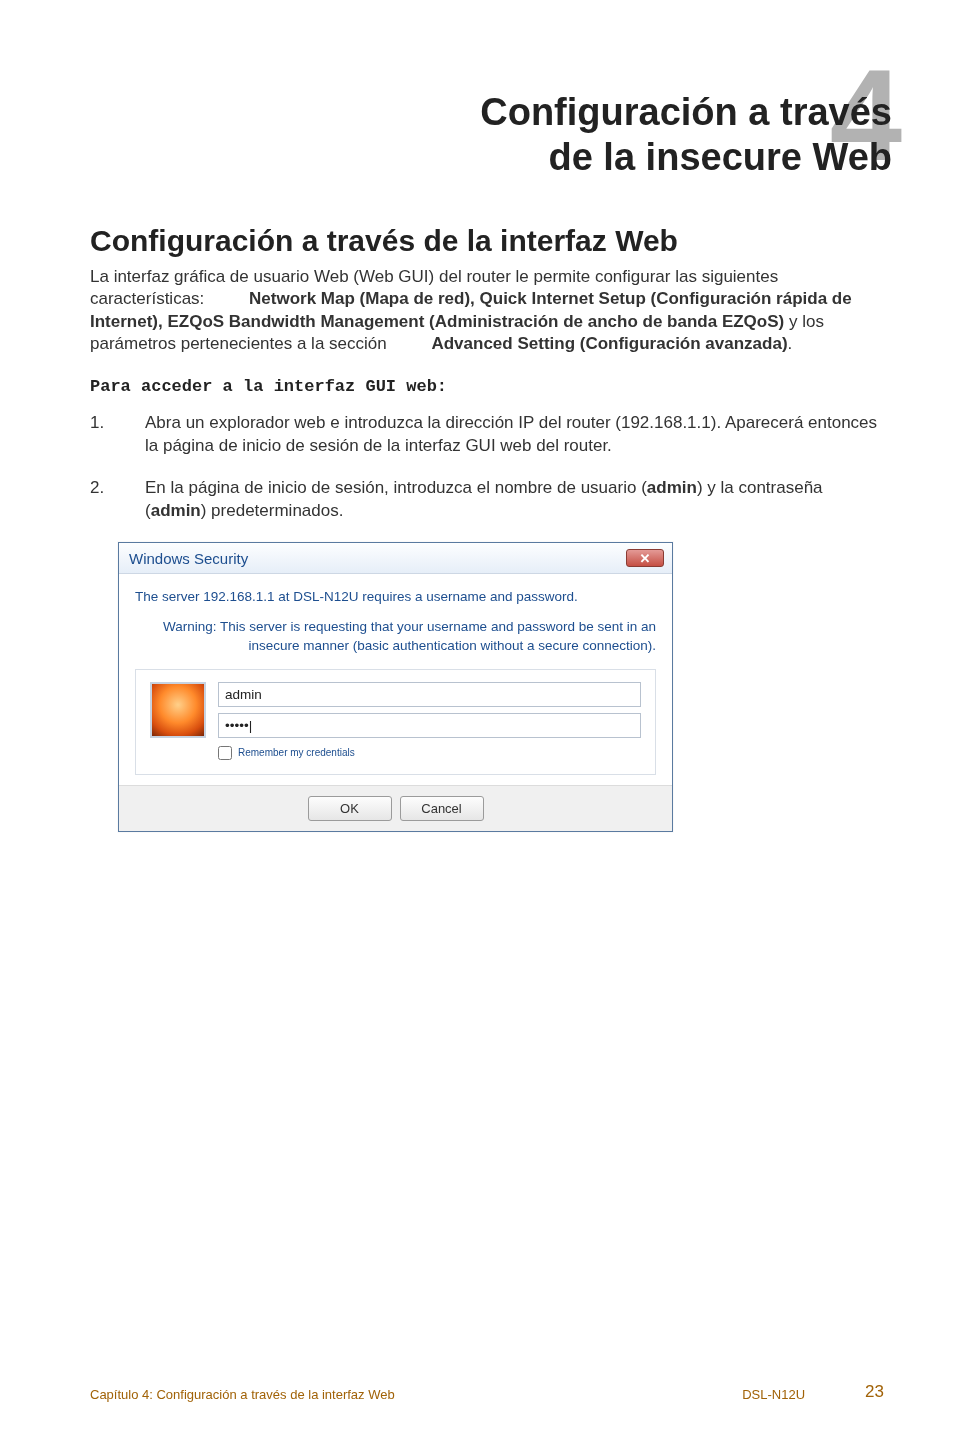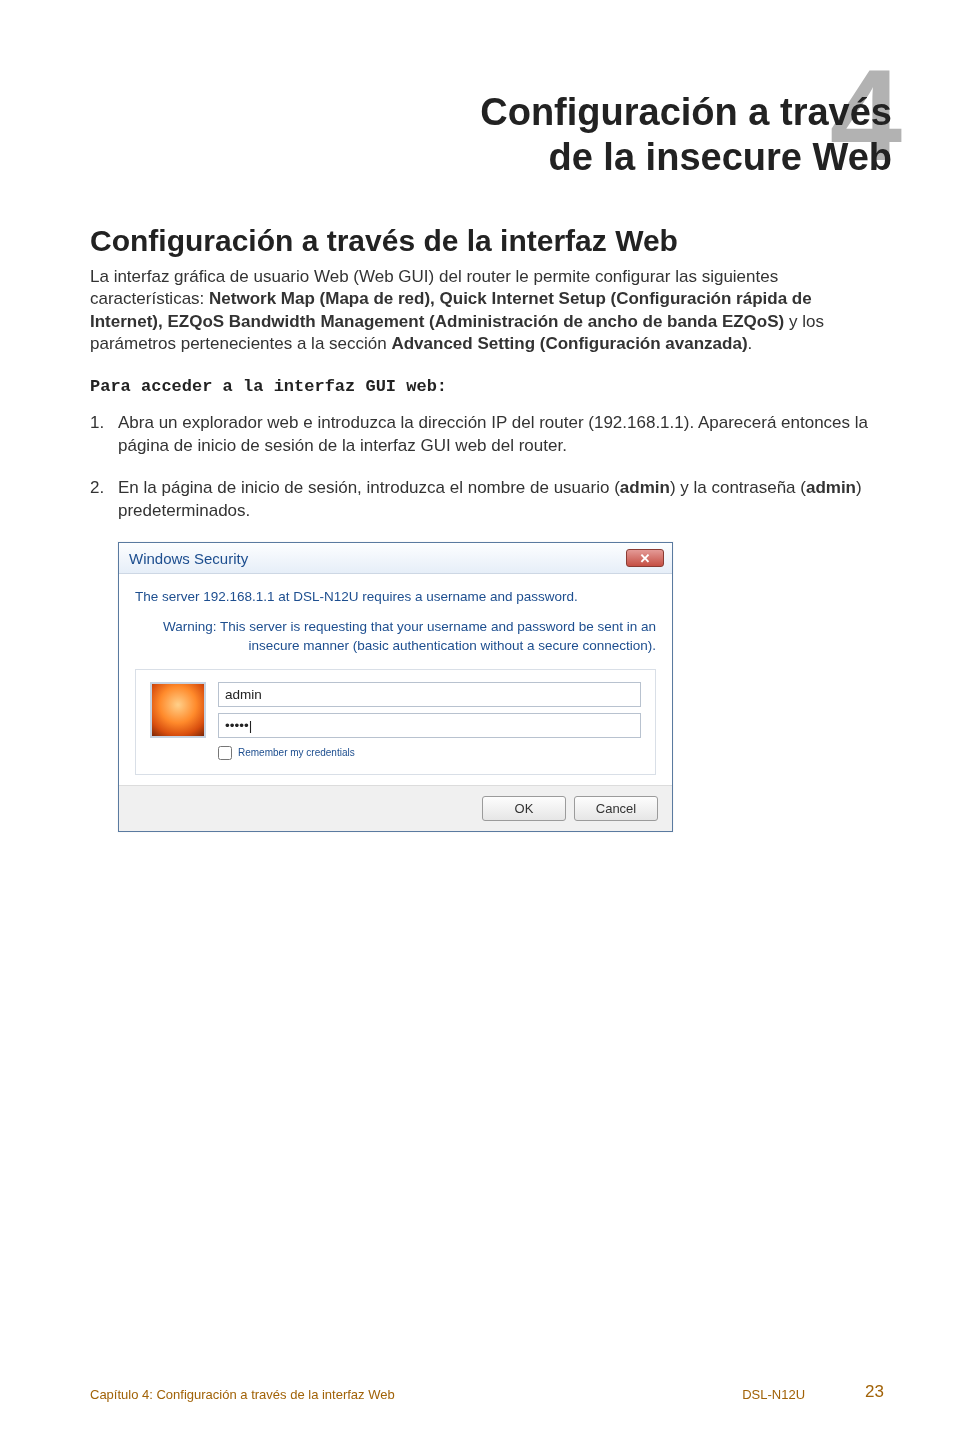--- a/index.html
+++ b/index.html
@@ -4,42 +4,42 @@
   <style>
     * { box-sizing: border-box; margin: 0; padding: 0; }
     html, body { width: 954px; height: 1438px; background: #fff; font-family: Arial, Helvetica, sans-serif; color: #333; }
     .page { padding: 90px 70px 30px 90px; height: 100%; position: relative; }
     .chapter-head { text-align: right; margin-bottom: 44px; margin-right: -8px; }
     .chapter-num-wrap { position: relative; display: inline-block; }
     .big-num { font-size: 130px; font-weight: bold; color: #b2b2b2; line-height: 0.7; position: absolute; right: -6px; top: -20px; z-index: 0; letter-spacing: -4px; }
     .chapter-title { position: relative; z-index: 1; font-size: 38px; font-weight: bold; color: #222; line-height: 1.18; }
     .section-title { font-size: 30px; font-weight: bold; color: #222; margin-bottom: 8px; }
     .para { font-size: 17px; line-height: 1.32; color: #333; margin-bottom: 22px; }
-    .para b { font-weight: bold; }
+    .para b { font-weight: bold; margin-left: 40px; }
     .subhead { font-size: 17px; font-weight: bold; color: #222; margin-bottom: 16px; font-family: Liberation Mono, monospace; }
     .step { font-size: 17px; line-height: 1.32; color: #333; margin-bottom: 20px; display: flex; }
     .step-num { width: 28px; flex-shrink: 0; }
-    .step-body { flex: 1; }
+    .step-body { flex: 1; margin-left: 27px; }
     .dialog-wrap { margin-left: 28px; margin-top: 8px; }
     .dialog { width: 555px; border: 1px solid #5a7aa0; background: linear-gradient(#fdfdff, #ecf1f8); box-shadow: 0 0 0 1px rgba(0,0,0,0.02); }
     .dialog-title { background: linear-gradient(#fdfeff, #e6eef8); padding: 6px 8px 6px 10px; display: flex; align-items: center; border-bottom: 1px solid #cdd7e4; }
     .dialog-title-text { color: #1d4e8f; font-size: 15px; font-weight: normal; flex: 1; }
     .close-btn { width: 38px; height: 18px; background: linear-gradient(#e49a96, #c54f44); border: 1px solid #8a3b33; border-radius: 3px; position: relative; display: flex; align-items: center; justify-content: center; }
     .close-x { color: #fff; font-size: 13px; font-weight: bold; line-height: 1; }
     .dialog-body { padding: 14px 16px 10px 16px; background: #fff; }
     .dlg-text { font-size: 13.5px; color: #1d4e8f; line-height: 1.35; }
     .dlg-text + .dlg-text { margin-top: 12px; text-align: right; }
     .cred-box { border: 1px solid #d9dfe7; background: #fff; margin-top: 14px; padding: 12px 14px 14px 14px; display: flex; gap: 12px; align-items: flex-start; }
     .avatar { width: 56px; height: 56px; border: 2px solid #c7d2e0; background: radial-gradient(circle at 50% 40%, #ffd08a 0%, #ff8a2b 45%, #d84e0e 75%, #7a2607 100%); flex-shrink: 0; }
     .cred-fields { flex: 1; display: flex; flex-direction: column; gap: 6px; }
     .cred-input { width: 100%; border: 1px solid #b8c2cf; padding: 4px 6px; font-size: 13.5px; color: #222; background: #fff; }
     .remember-row { display: flex; align-items: center; gap: 6px; margin-top: 2px; }
     .remember-row input[type=checkbox] { width: 14px; height: 14px; }
     .remember-label { font-size: 10px; color: #1d4e8f; }
-    .dialog-footer { background: #f0f0f0; border-top: 1px solid #dcdcdc; padding: 10px 14px; display: flex; justify-content: flex-end; gap: 8px; }
+    .dialog-footer { background: #f0f0f0; border-top: 1px solid #dcdcdc; padding: 10px 14px; display: flex; justify-content: center; gap: 8px; }
     .win-btn { min-width: 84px; padding: 4px 14px; font-size: 13px; border: 1px solid #9b9b9b; border-radius: 3px; background: linear-gradient(#fdfdfd, #e6e6e6); color: #333; }
     .footer { position: absolute; bottom: 36px; left: 90px; right: 70px; display: flex; align-items: flex-end; font-size: 13px; color: #a16207; border-top: 0; }
     .footer-left { flex: 1; }
     .footer-mid { margin-right: 60px; }
     .footer-page { font-size: 17px; }
   </style>
 </head>
 <body>
 
 <div class="page">

